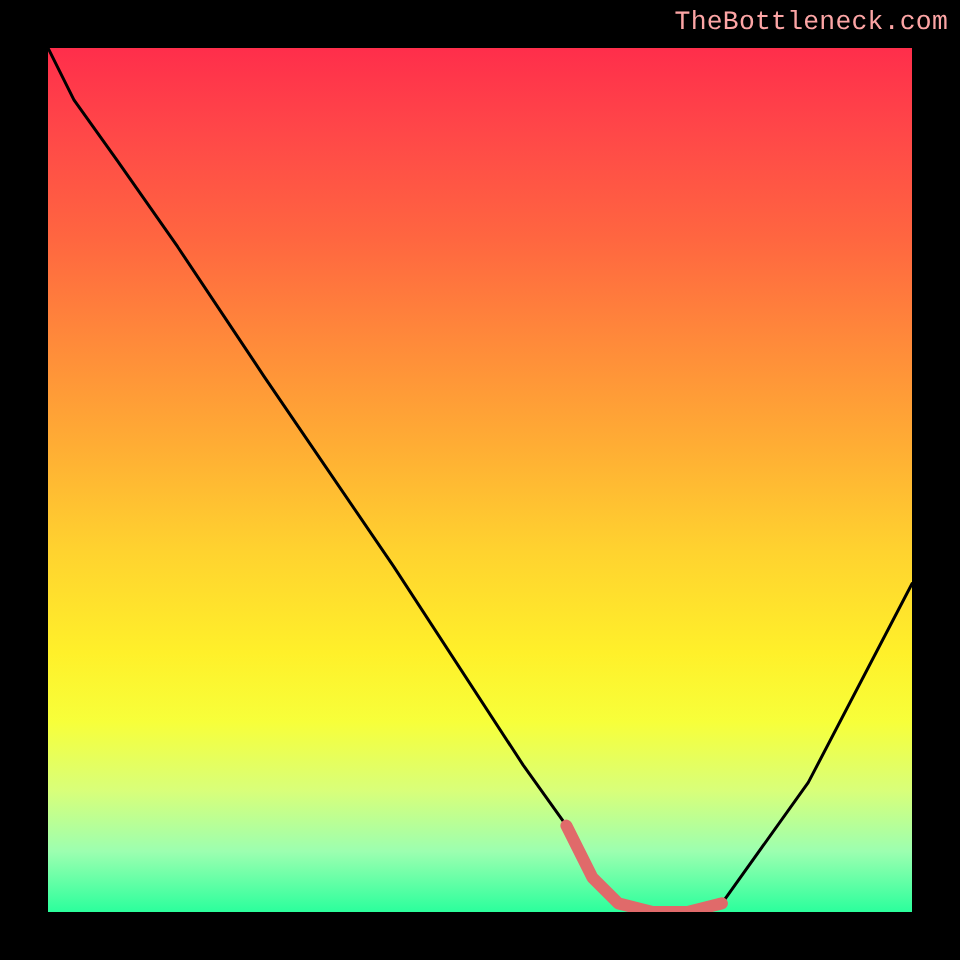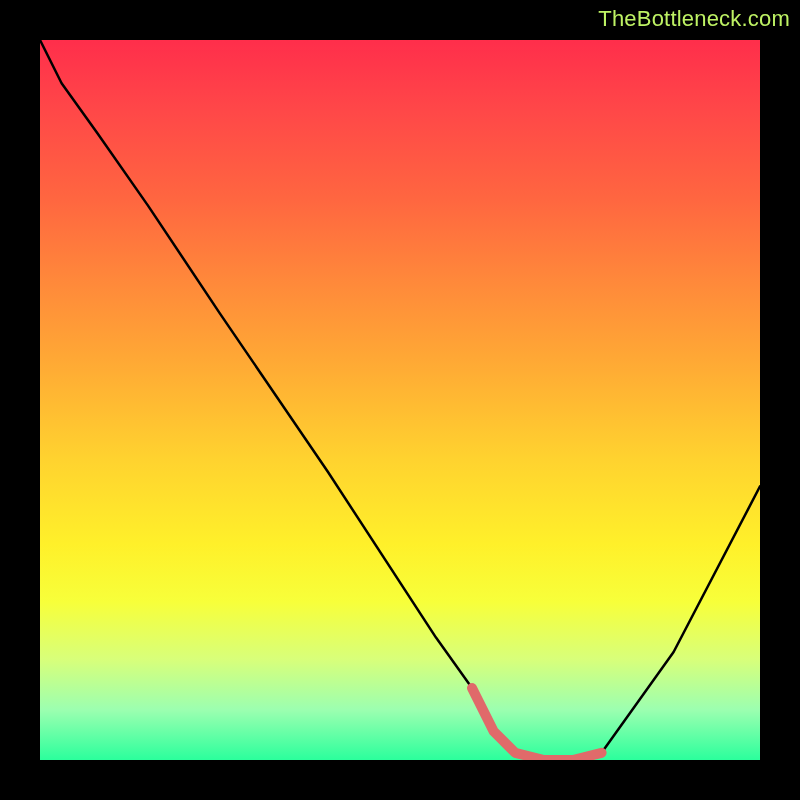--- a/index.html
+++ b/index.html
@@ -34,23 +34,23 @@
       #fff02a 70%,
       #f7ff3a 78%,
       #d8ff7a 86%,
       #9cffb0 93%,
       #2bff9c 100%);
   }
   .watermark {
     position: absolute;
     top: 6px;
     right: 10px;
-    font-family: Liberation Sans, sans-serif;
+    font-family: Liberation Mono, monospace;
     font-size: 22px;
-    color: #bef264;
+    color: #fca5a5;
     letter-spacing: 0.2px;
   }
   svg.curve {
     position: absolute;
     left: 0;
     top: 0;
     width: 720px;
     height: 720px;
   }
 </style>

